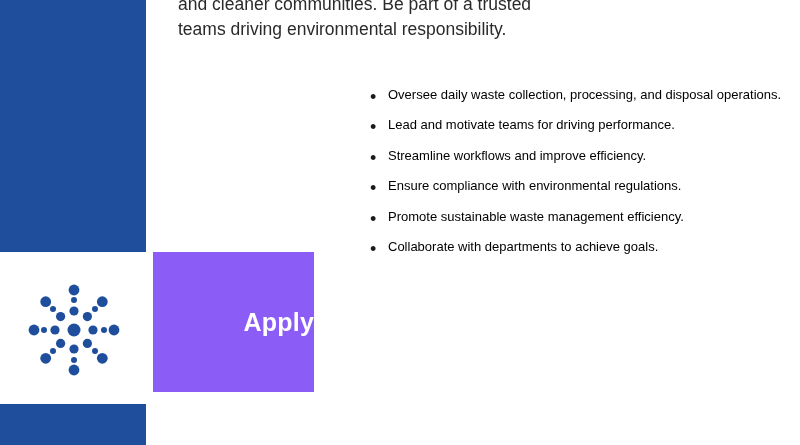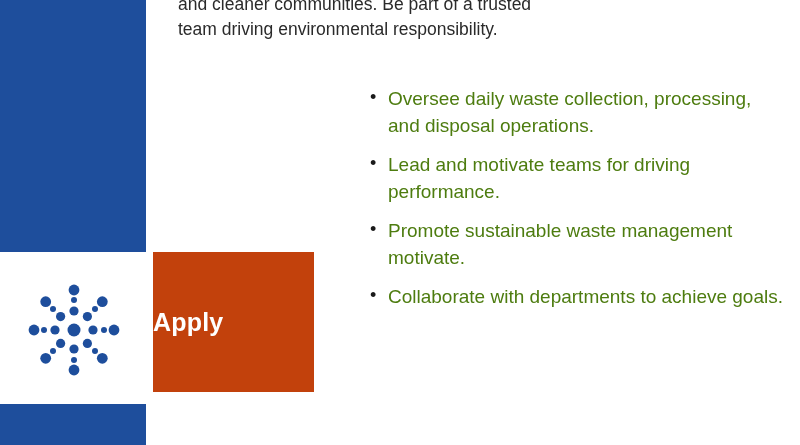--- a/index.html
+++ b/index.html
@@ -48,24 +48,24 @@
     height: 104px;
   }
 
   
   .apply-block {
     position: absolute;
     left: 153px;
     top: 252px;
     width: 161px;
     height: 140px;
-    background: #c2410c;
+    background: #8b5cf6;
     display: flex;
     align-items: center;
-    justify-content: flex-start;
+    justify-content: flex-end;
   }
   .apply-text {
     color: #ffffff;
     font-size: 25px;
     font-weight: bold;
     line-height: 1.15;
     text-align: center;
     letter-spacing: 0.2px;
   }
 
@@ -111,23 +111,23 @@
     top: 86px;
     width: 420px;
     margin: 0;
     padding: 0;
     list-style: none;
   }
   .bullets li {
     position: relative;
     padding-left: 20px;
     margin-bottom: 12px;
-    font-size: 19px;
+    font-size: 13px;
     line-height: 1.42;
-    color: #4d7c0f;
+    color: #000000;
   }
   .bullets li::before {
     content: "\2022";
     position: absolute;
     left: 2px;
     top: -1px;
     font-size: 18px;
     color: #1a1a1a;
   }
   .bullets li.last {
@@ -179,24 +179,26 @@
 <div class="apply-block">
   <div class="apply-text">
     <span>Apply</span><br>
   </div>
 </div>
 
 <div class="content">
 
   <div class="intro">
     <span class="line clipped">and cleaner communities. Be part of a trusted</span>
-    <span class="line">team driving environmental responsibility.</span>
+    <span class="line">teams driving environmental responsibility.</span>
   </div>
 
 
   <ul class="bullets">
     <li>Oversee daily waste collection, processing, and disposal operations.</li>
     <li>Lead and motivate teams for driving performance.</li>
-    <li>Promote sustainable waste management motivate.</li>
+    <li>Streamline workflows and improve efficiency.</li>
+    <li>Ensure compliance with environmental regulations.</li>
+    <li>Promote sustainable waste management efficiency.</li>
     <li class="last">Collaborate with departments to achieve goals.</li>
   </ul>
 
 </div>
 
 </body></html>

